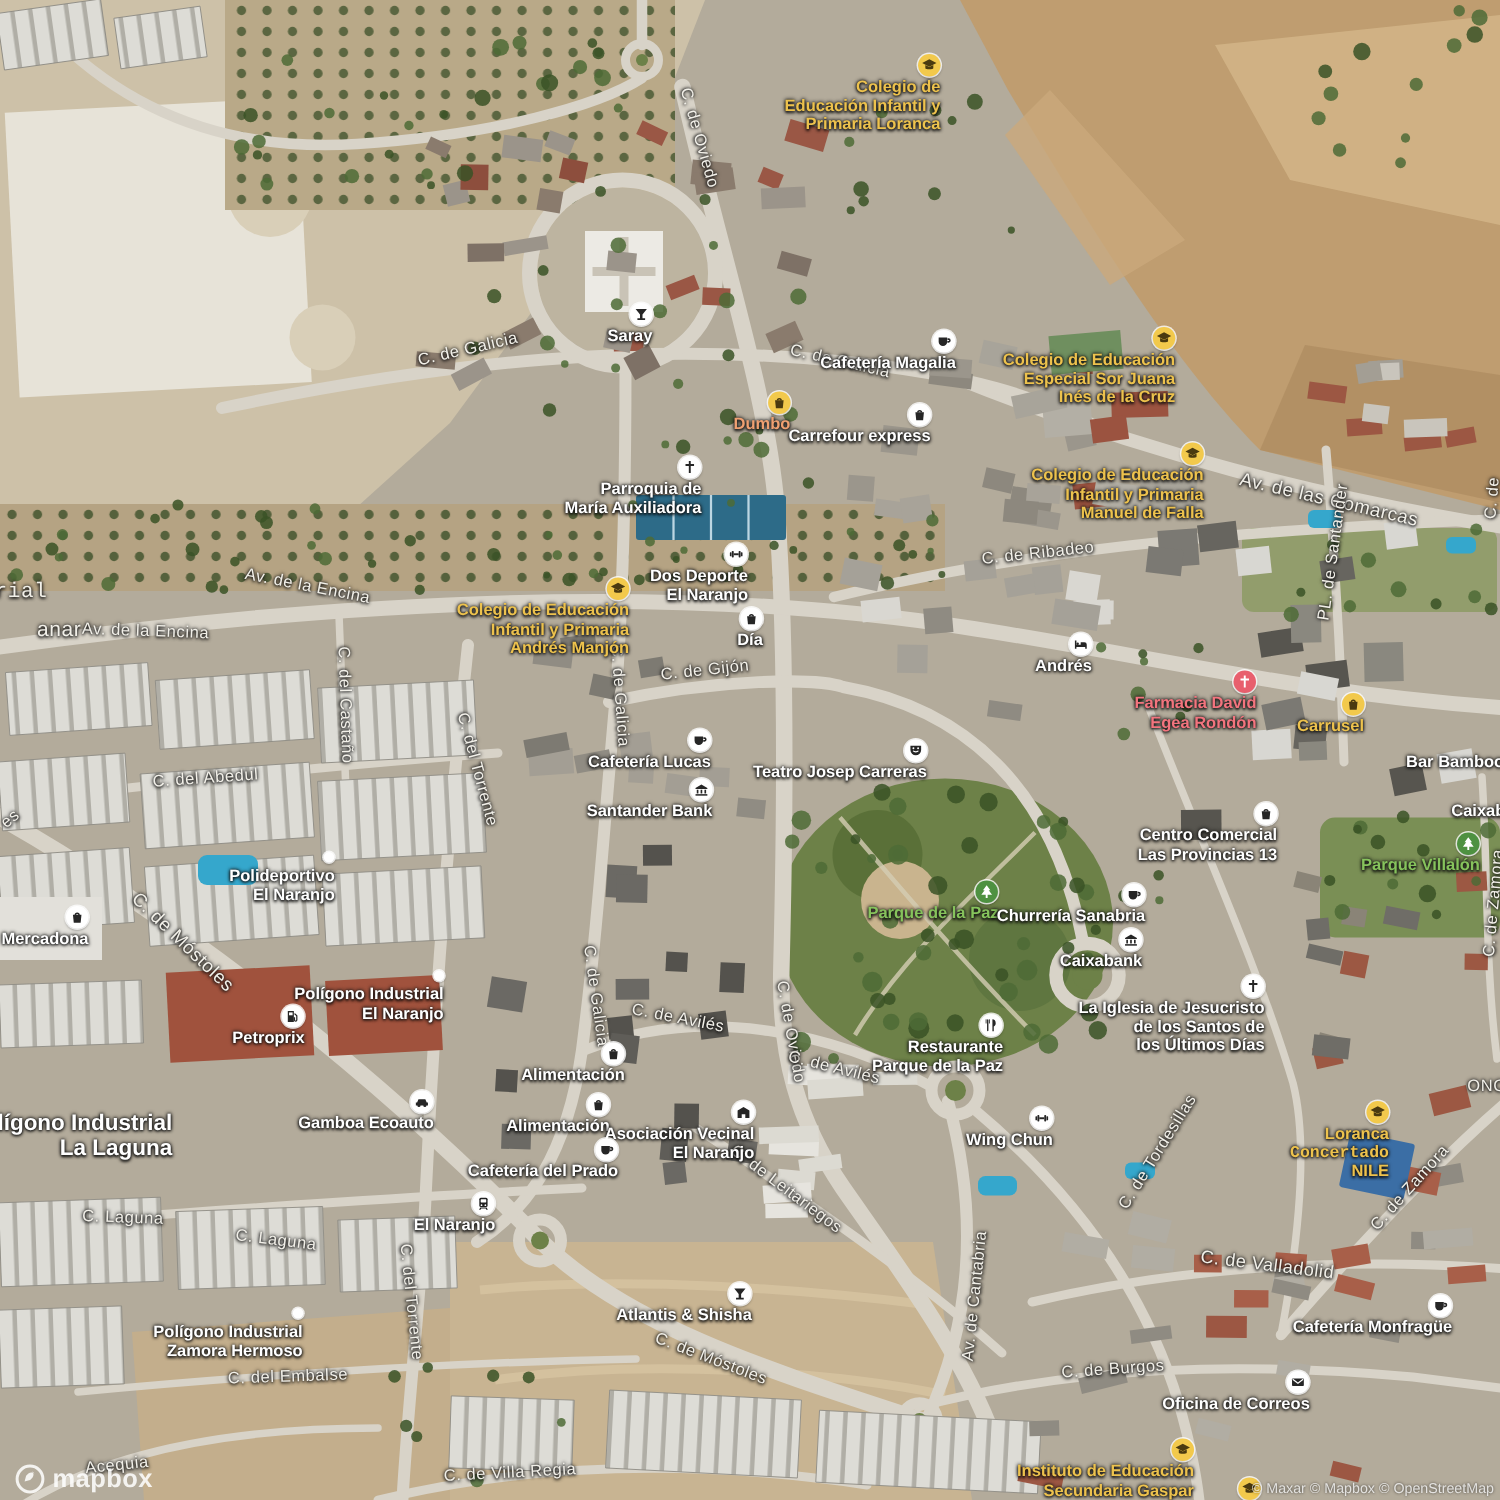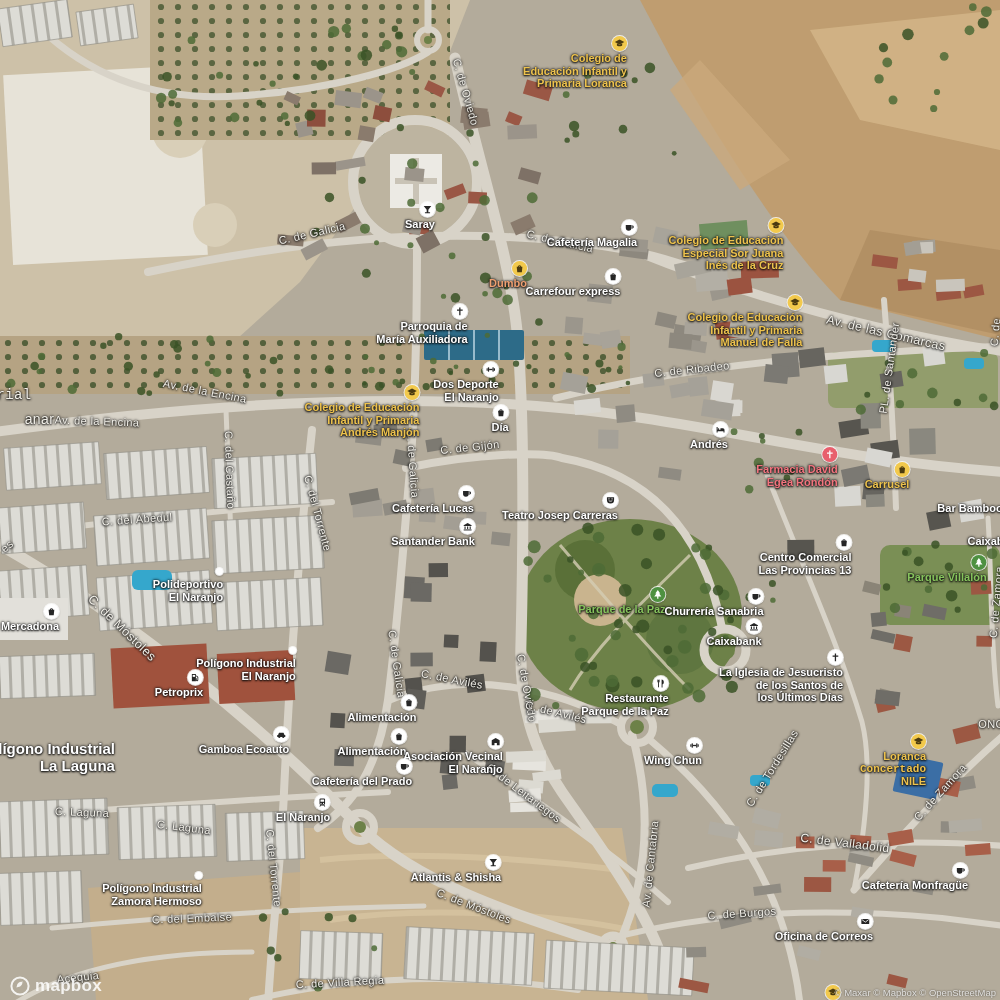--- a/index.html
+++ b/index.html
@@ -903,20 +903,30 @@
         <div class="poi-text">Gamboa Ecoauto</div>
       </div>
       <div class="poi" style="left: 456px; top: 855px; transform: translateX(-50%);">
         <span class="poi-icon" style="background: rgb(255, 255, 255);">
           <svg viewBox="0 0 12 12" width="11" height="11" fill="#262626">
             <path d="M1.9 2.2h8.2L6.9 6.2v2.7h1.9v1.3H3.2V8.9h1.9V6.2Z"></path>
           </svg>
         </span>
         <div class="poi-text">Atlantis &amp; Shisha</div>
       </div>
+      <div class="poi" style="left: 737px; top: 959px; transform: translateX(-50%);">
+        <span class="poi-icon" style="background: rgb(242, 201, 76);">
+          <svg viewBox="0 0 12 12" width="11" height="11" fill="#4a3a10">
+            <path d="M6 1.7 11.2 4.4 6 7.1 .8 4.4Z"></path>
+            <path d="M3.1 5.8v2.4c0 1 5.8 1 5.8 0V5.8L6 7.3Z"></path>
+          </svg>
+        </span>
+        <div class="poi-text" style="color: rgb(237, 194, 77);">Instituto de Educación</div>
+        <div class="poi-text" style="color: rgb(237, 194, 77);">Secundaria Gaspar</div>
+      </div>
       <div class="poi" style="left: 833px; top: 985px; transform: translateX(-50%);">
         <span class="poi-icon" style="background: rgb(242, 201, 76);">
           <svg viewBox="0 0 12 12" width="11" height="11" fill="#4a3a10">
             <path d="M6 1.7 11.2 4.4 6 7.1 .8 4.4Z"></path>
             <path d="M3.1 5.8v2.4c0 1 5.8 1 5.8 0V5.8L6 7.3Z"></path>
           </svg>
         </span>
       </div>
       <div class="poi" style="left: 893px; top: 734px; transform: translateX(-50%);">
         <span class="poi-icon" style="background: rgb(242, 201, 76);">

